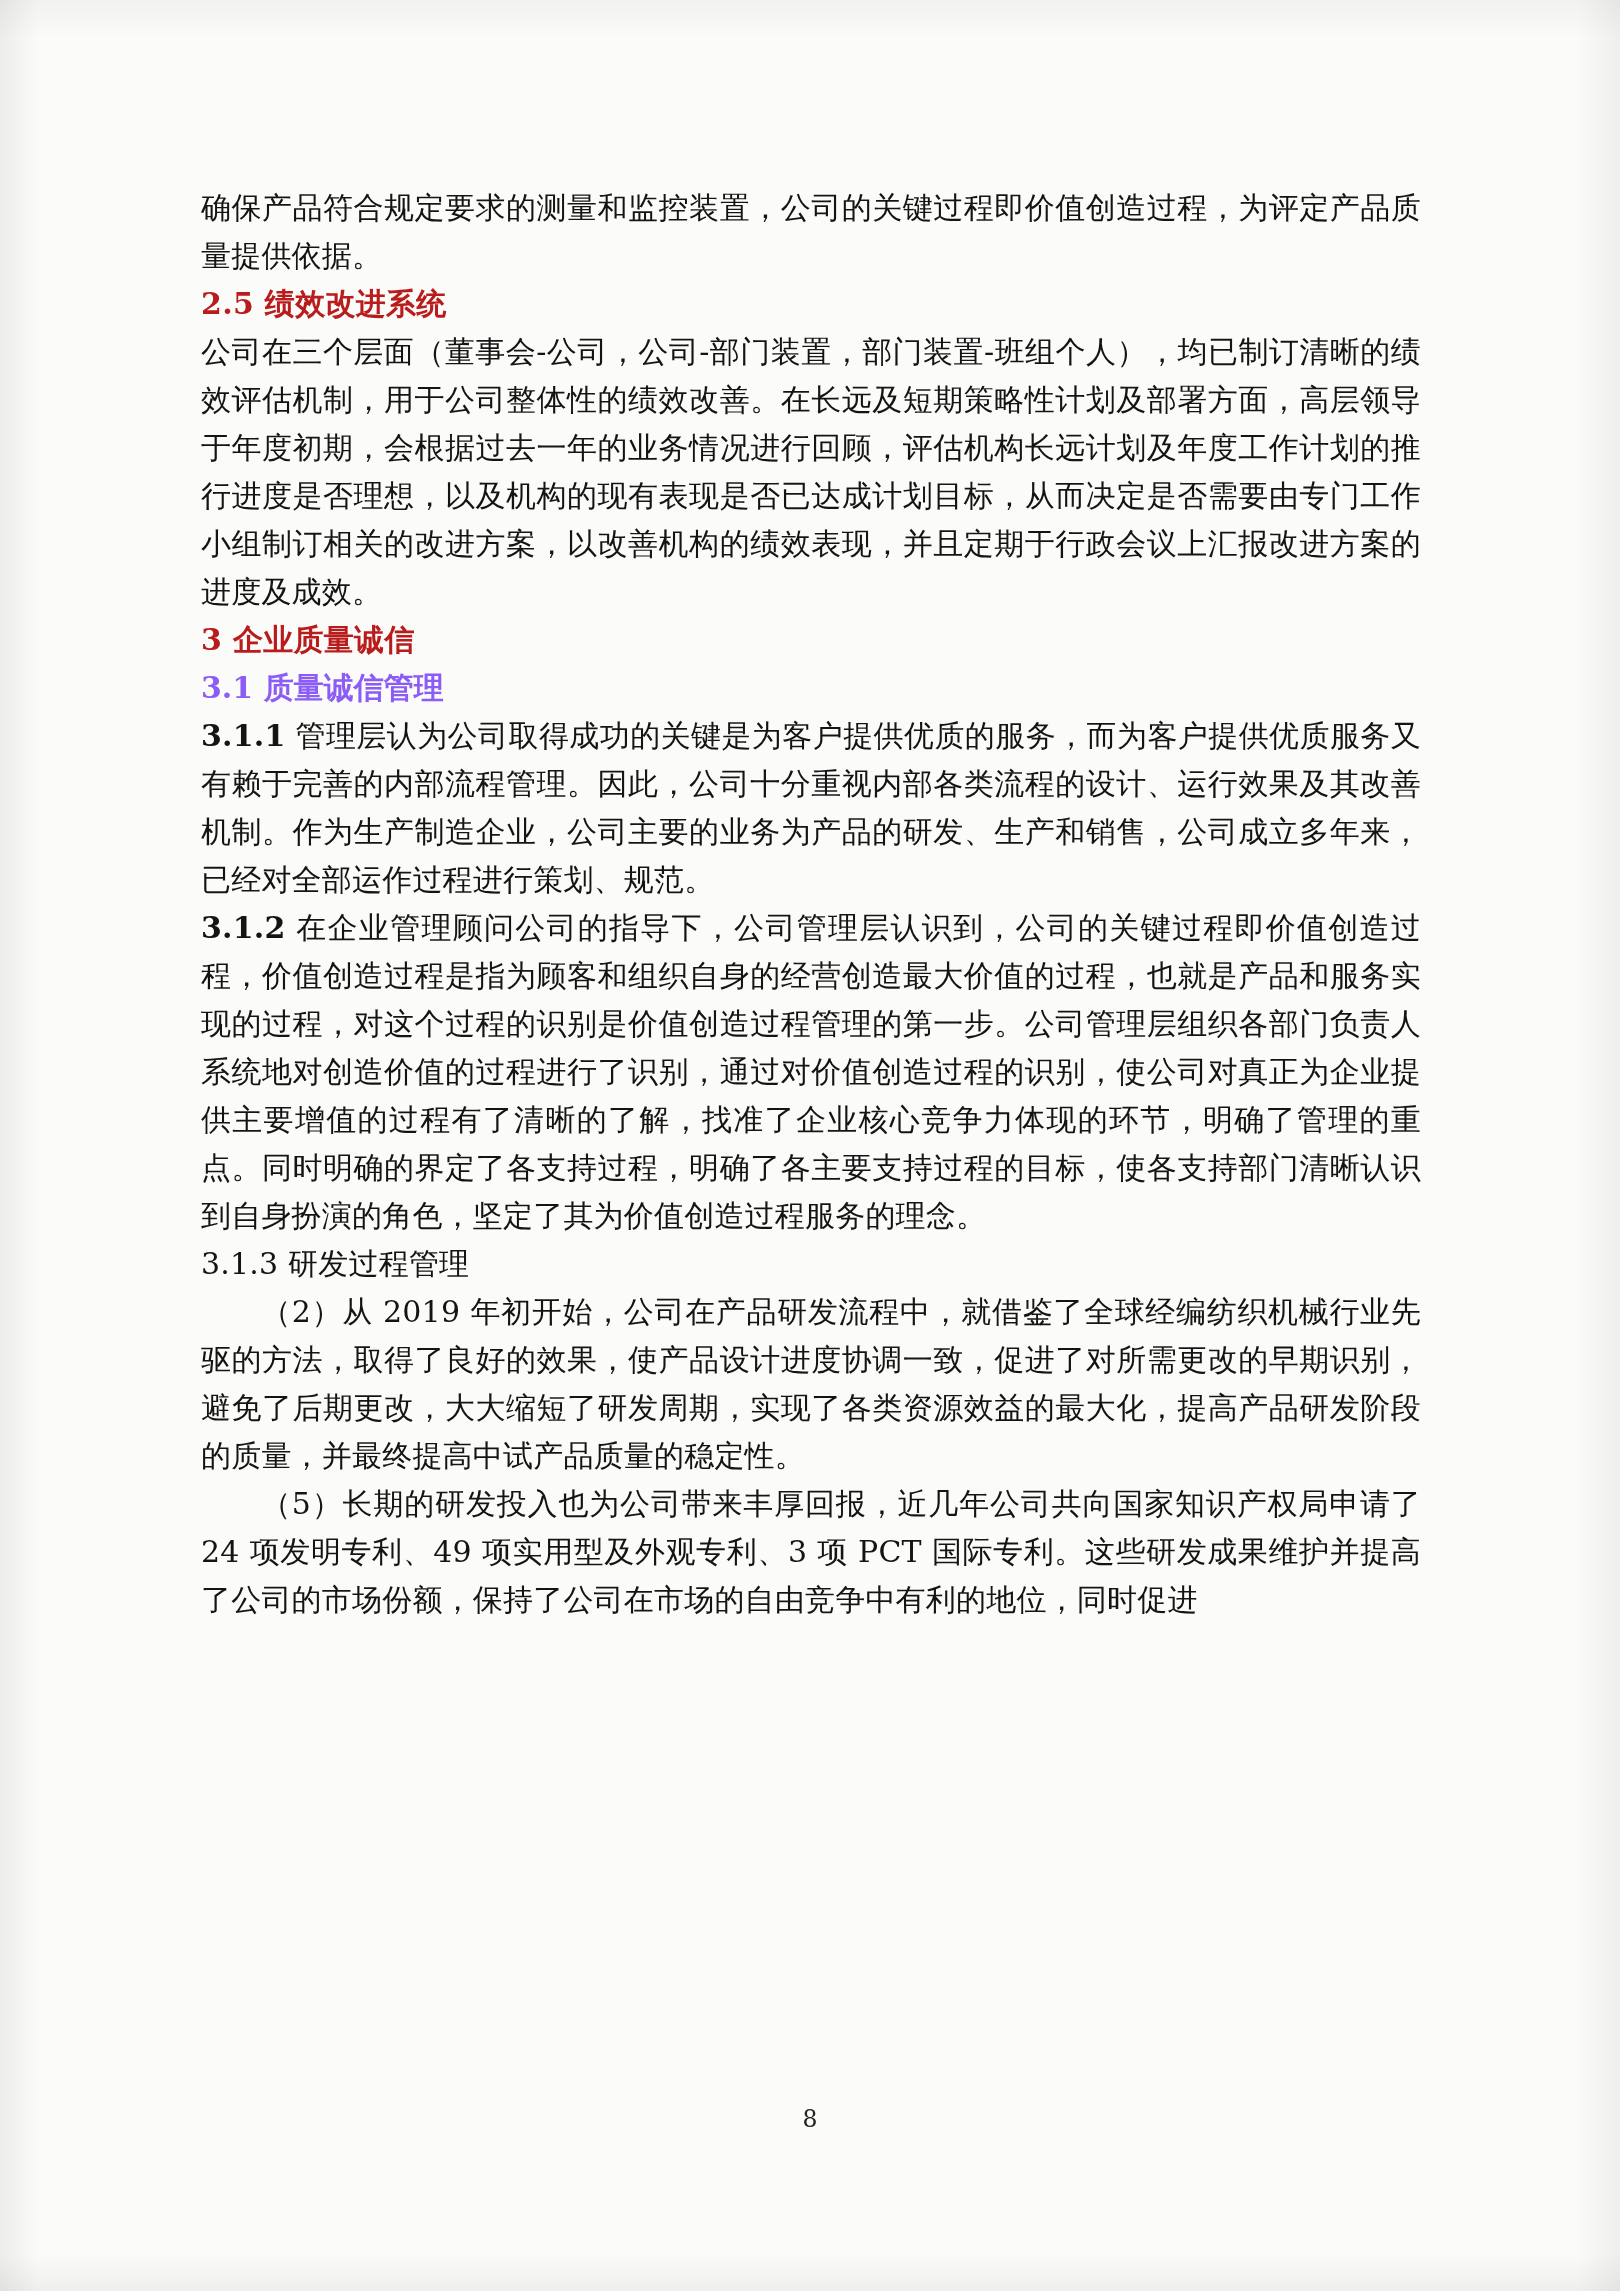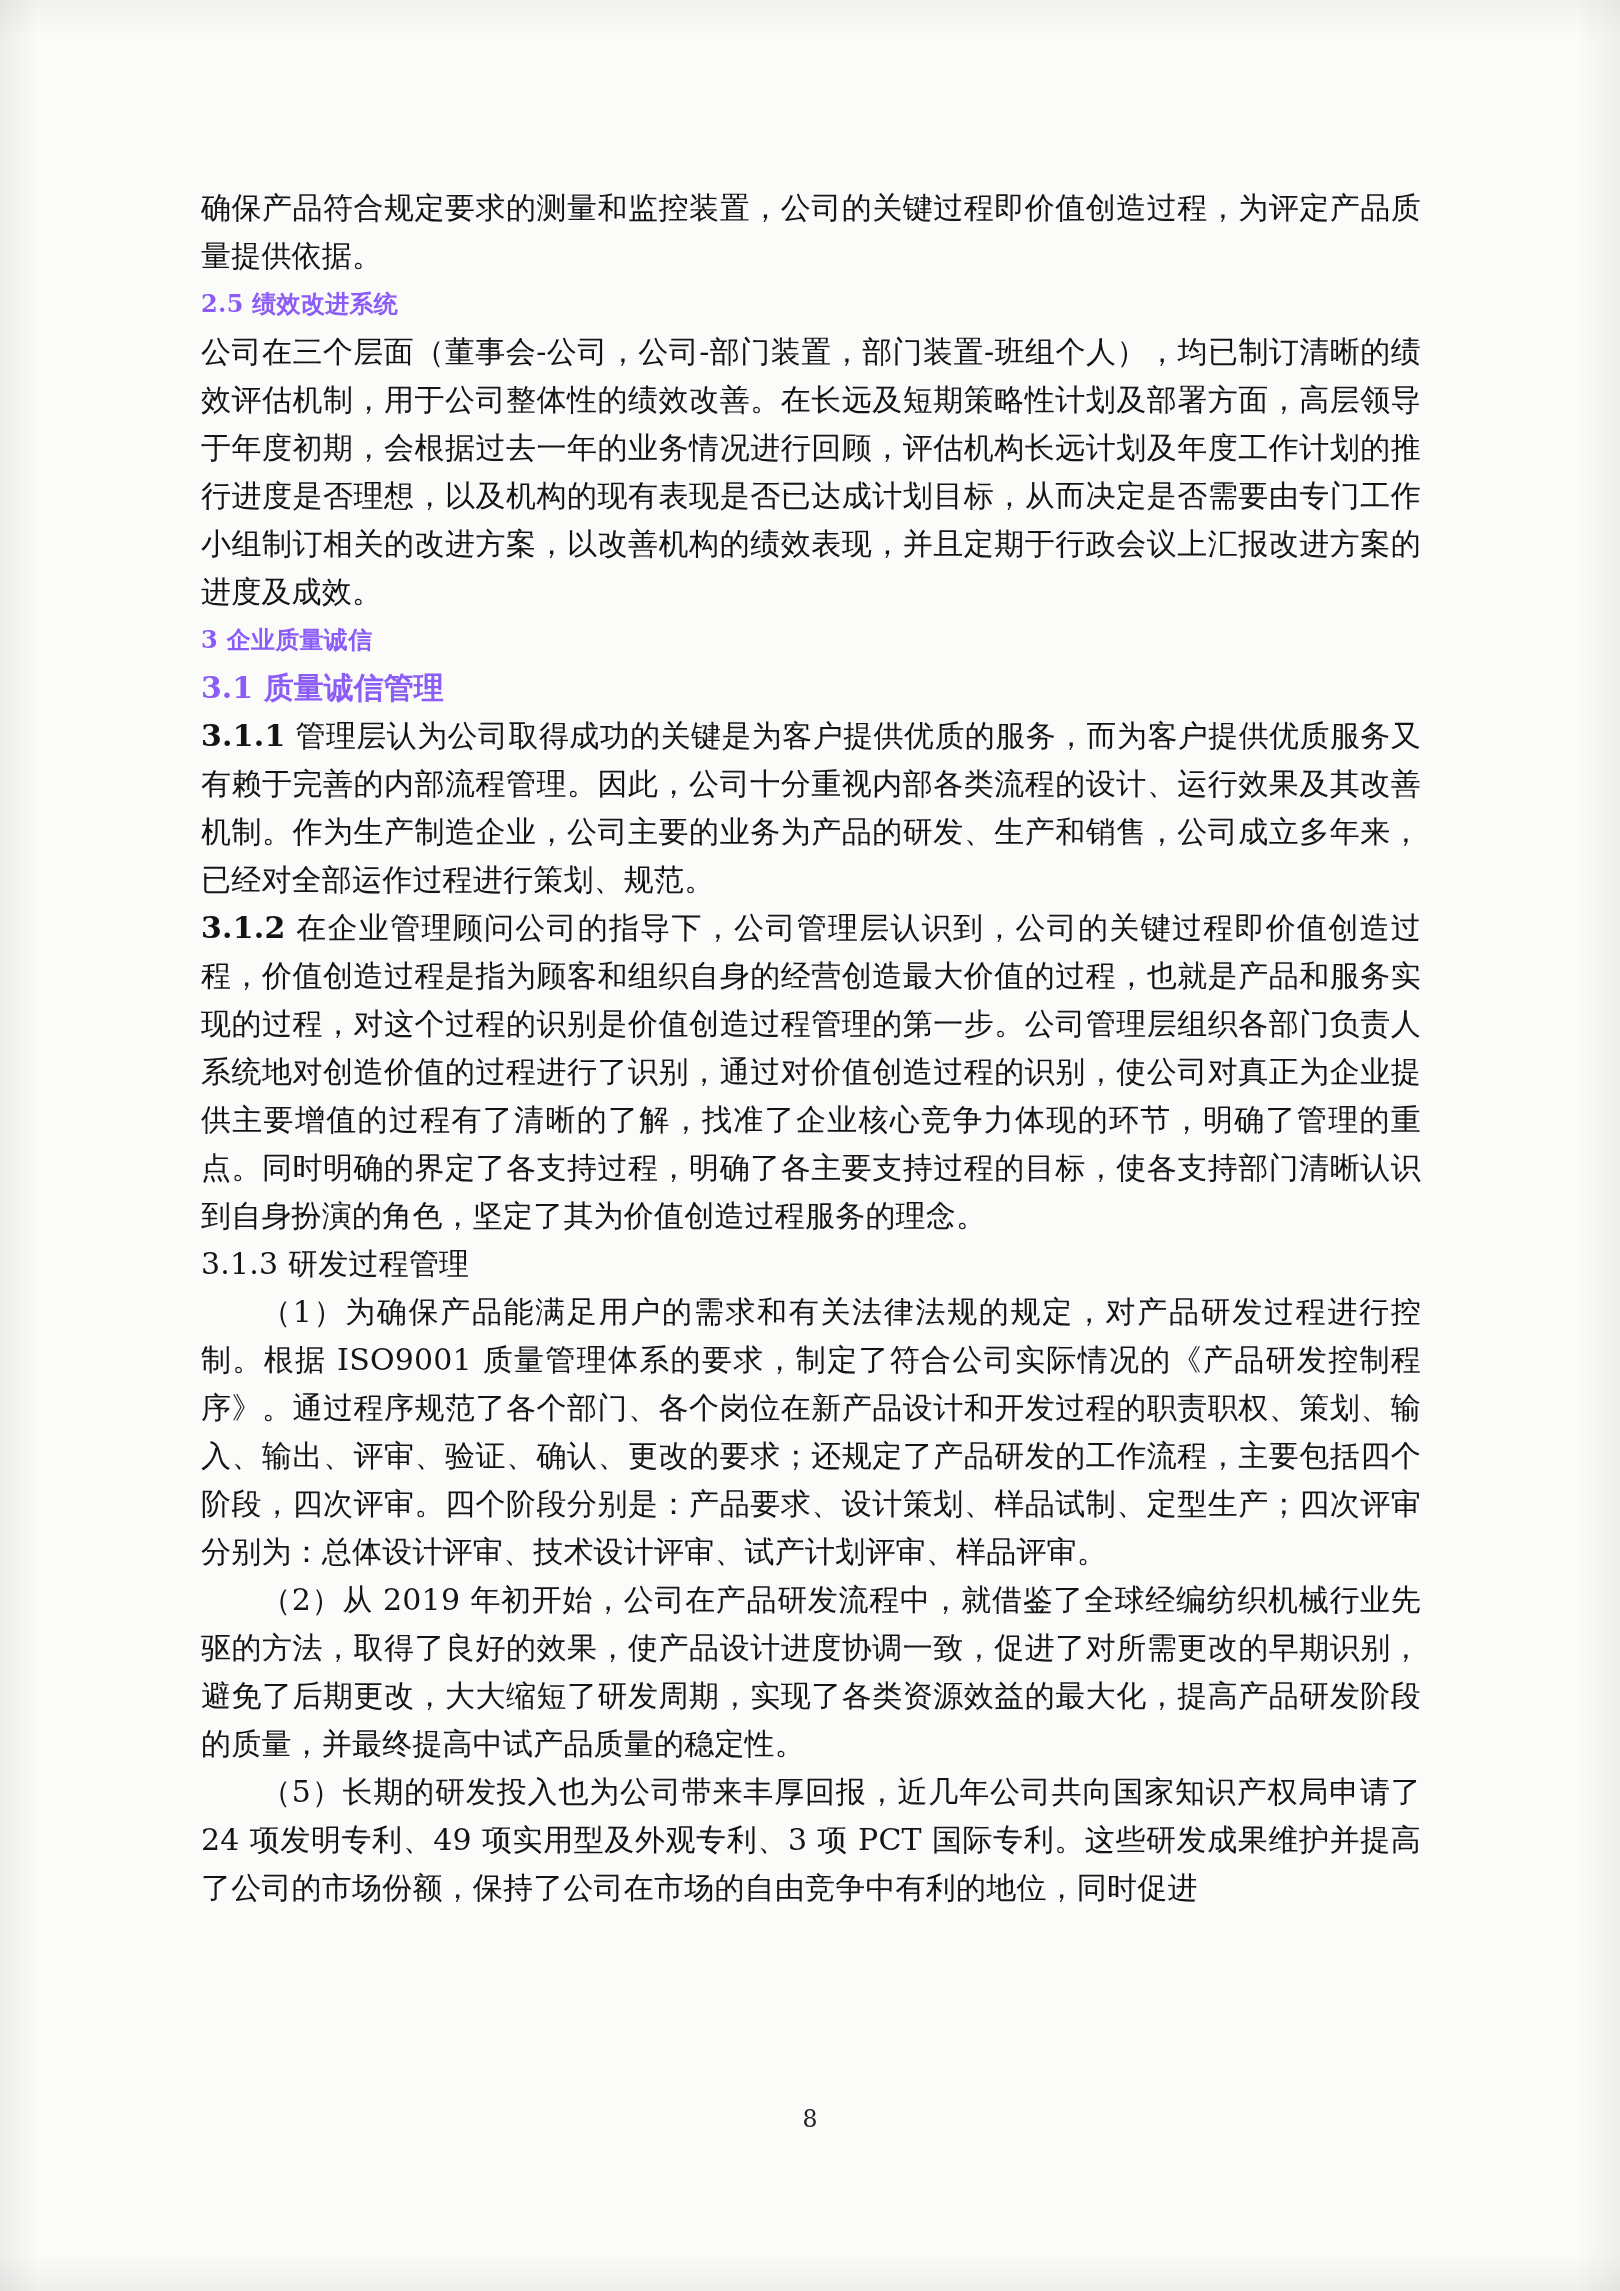--- a/index.html
+++ b/index.html
@@ -46,24 +46,24 @@
     line-height: 48px;
     text-align: justify;
     text-justify: inter-ideograph;
     letter-spacing: 0.2px;
     color: #141414;
   }
   .indent {
     text-indent: 2em;
   }
   .heading {
-    font-size: 24px;
+    font-size: 30px;
     line-height: 48px;
     font-weight: bold;
-    color: #8b5cf6;
+    color: #b91c1c;
     letter-spacing: 0.3px;
   }
   .h-sub {
     font-size: 30px;
     line-height: 48px;
     font-weight: bold;
     color: #8b5cf6;
   }
   .lead-bold {
     font-weight: bold;
@@ -103,21 +103,20 @@
     <p class="para">
       <span class="lead-bold">3.1.2</span>
       <span>在企业管理顾问公司的指导下，公司管理层认识到，公司的关键过程即价值创造过程，价值创造过程是指为顾客和组织自身的经营创造最大价值的过程，也就是产品和服务实现的过程，对这个过程的识别是价值创造过程管理的第一步。公司管理层组织各部门负责人系统地对创造价值的过程进行了识别，通过对价值创造过程的识别，使公司对真正为企业提供主要增值的过程有了清晰的了解，找准了企业核心竞争力体现的环节，明确了管理的重点。同时明确的界定了各支持过程，明确了各主要支持过程的目标，使各支持部门清晰认识到自身扮演的角色，坚定了其为价值创造过程服务的理念。</span>
     </p>
 
     <p class="para">
       <span>3.1.3</span>
       <span>研发过程管理</span>
     </p>
 
-    <p class="para indent">（1）为确保产品能满足用户的需求和有关法律法规的规定，对产品研发过程进行控制。根据 ISO9001 质量管理体系的要求，制定了符合公司实际情况的《产品研发控制程序》。通过程序规范了各个部门、各个岗位在新产品设计和开发过程的职责职权、策划、输入、输出、评审、验证、确认、更改的要求；还规定了产品研发的工作流程，主要包括四个阶段，四次评审。四个阶段分别是：产品要求、设计策划、样品试制、定型生产；四次评审分别为：总体设计评审、技术设计评审、试产计划评审、样品评审。</p>
 
     <p class="para indent">（2）从 2019 年初开始，公司在产品研发流程中，就借鉴了全球经编纺织机械行业先驱的方法，取得了良好的效果，使产品设计进度协调一致，促进了对所需更改的早期识别，避免了后期更改，大大缩短了研发周期，实现了各类资源效益的最大化，提高产品研发阶段的质量，并最终提高中试产品质量的稳定性。</p>
 
 
 
     <p class="para indent">（5）长期的研发投入也为公司带来丰厚回报，近几年公司共向国家知识产权局申请了 24 项发明专利、49 项实用型及外观专利、3 项 PCT 国际专利。这些研发成果维护并提高了公司的市场份额，保持了公司在市场的自由竞争中有利的地位，同时促进</p>
 
   </div>
 
   <div class="page-number">8</div>

